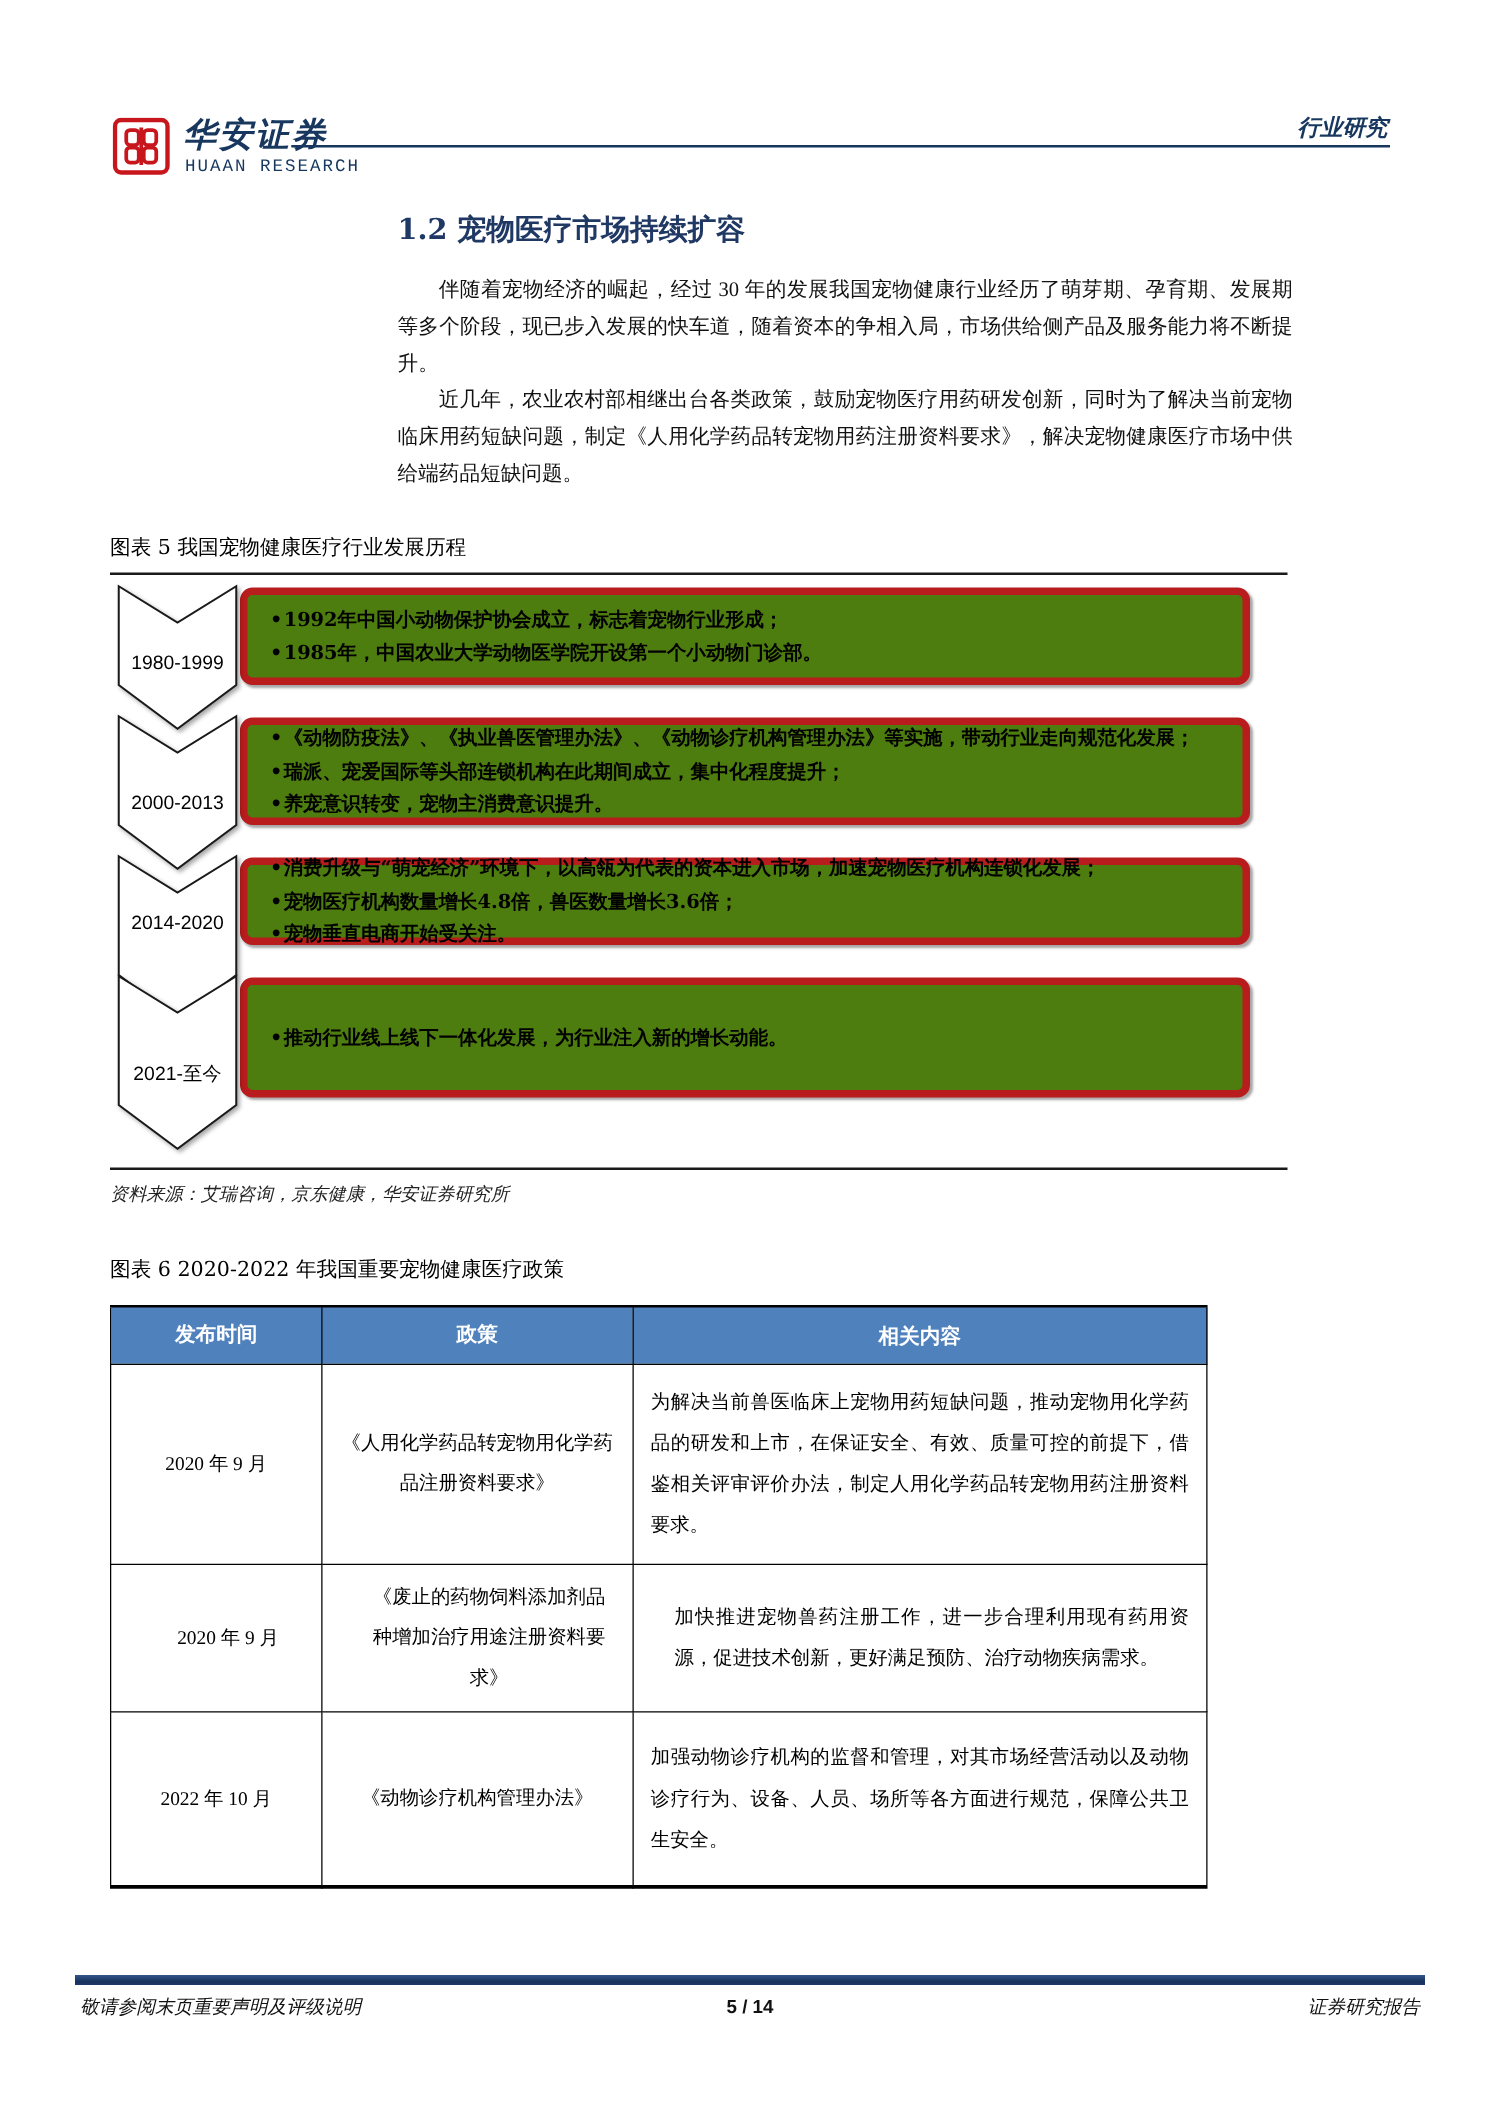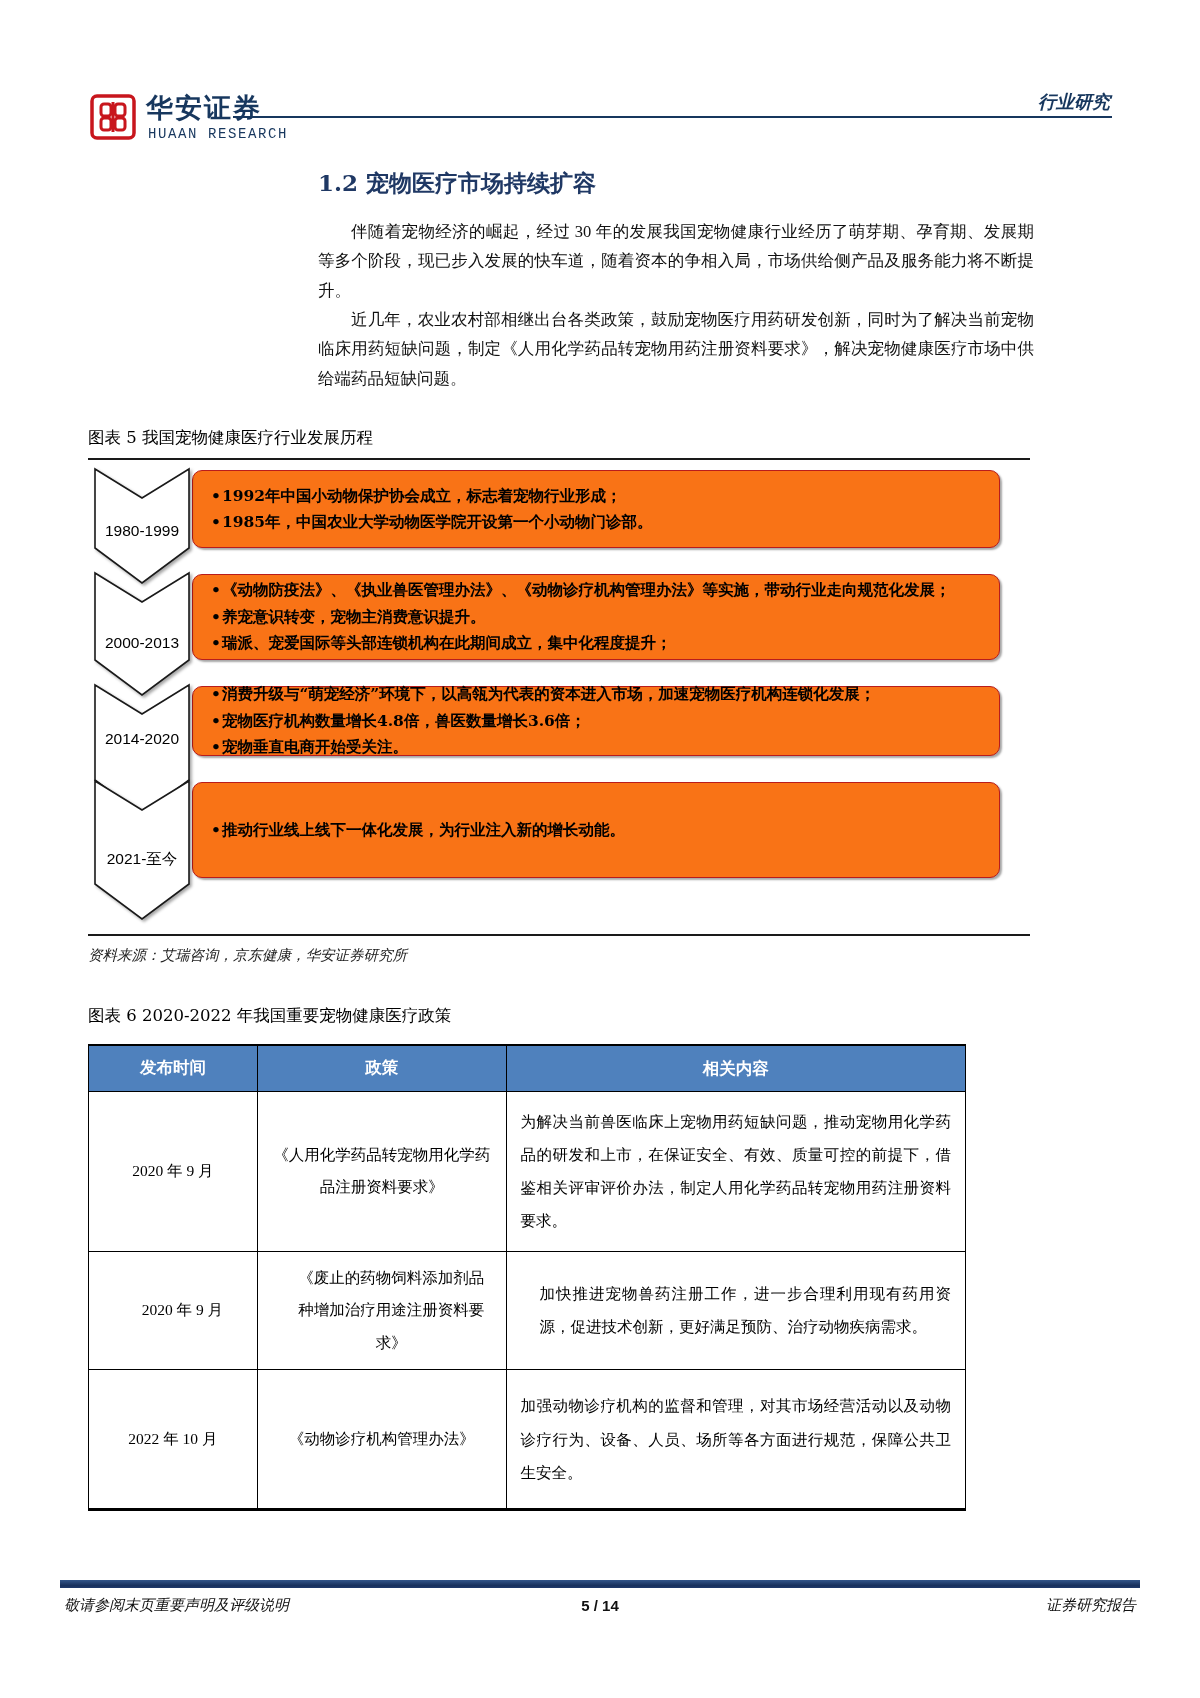--- a/index.html
+++ b/index.html
@@ -4,21 +4,21 @@
 <style>
   * { margin:0; padding:0; box-sizing:border-box; }
   html,body { background:#ffffff; }
   body { font-family:"Liberation Serif","DejaVu Serif",serif; color:#1a1a1a; }
   .page { position:relative; width:1200px; height:1698px; background:#ffffff; margin:0 auto; overflow:hidden; }
 
   
   .header { position:absolute; top:88px; left:88px; width:1024px; height:60px; }
   .seal { position:absolute; left:2px; top:6px; width:46px; height:46px; }
   .logo-cn { position:absolute; left:58px; top:2px; font-family:"DejaVu Serif","Liberation Serif",serif;
-             font-weight:bold; font-size:27px; color:#17375e; letter-spacing:2px; }
+             font-style:italic; font-weight:bold; font-size:27px; color:#17375e; letter-spacing:2px; }
   .logo-en { position:absolute; left:60px; top:38px; font-family:Liberation Mono, monospace;
              font-size:14px; color:#17375e; letter-spacing:1.6px; }
   .header-rule { position:absolute; left:145px; right:0; top:28px; height:2px; background:#17375e; }
   .report-category { position:absolute; right:2px; top:2px; font-weight:bold; font-size:18px; color:#17375e;
              font-family:"DejaVu Serif","Liberation Serif",serif; font-style:italic; }
 
   
   .main { position:absolute; top:168px; left:88px; width:1024px; }
   .section-block { margin-left:230px; width:716px; }
   .section-title { color:#1f3864; font-weight:bold; font-size:23px; margin-bottom:18px;
@@ -30,21 +30,21 @@
   .fig-title { font-weight:normal; font-size:16.5px; color:#000; padding-bottom:9px;
                font-family:"DejaVu Serif","Liberation Serif",serif; }
   .fig-top-rule { border-top:2.5px solid #1a1a1a; }
   .timeline { padding-top:10px; }
   .tl-row { position:relative; padding-left:104px; margin-bottom:26px; }
   .tl-chevron { position:absolute; left:6px; top:-2px; overflow:visible;
                 filter:drop-shadow(2px 2px 1.5px rgba(0,0,0,0.35)); }
   .tl-chevron polygon { fill:#ffffff; stroke:#1a1a1a; stroke-width:1.6; }
   .tl-period { position:absolute; left:6px; width:96px; bottom:8px; text-align:center;
                font-family:"Liberation Sans","DejaVu Sans",sans-serif; font-size:15.5px; color:#000; z-index:3; }
-  .tl-box { background:#f97316; border:1px solid #b91c1c; border-radius:10px;
+  .tl-box { background:#4d7c0f; border:6px solid #b91c1c; border-radius:10px;
             box-shadow:2px 2px 2px rgba(0,0,0,0.35);
             display:flex; flex-direction:column; justify-content:center;
             padding:8px 18px; width:808px; }
   .tl-bullet { font-size:15.5px; font-weight:bold; line-height:1.72; color:#000;
                font-family:"DejaVu Serif","Liberation Serif",serif; }
   .tl-bullet::before { content:"•"; margin-right:1px; }
   .h1 { height:78px; } .h2 { height:86px; } .h3 { height:70px; } .h4 { height:96px; }
   .tl-row.last { margin-bottom:56px; }
   .fig-source { border-top:2px solid #1a1a1a; padding-top:10px; font-size:14.5px; color:#222;
                 font-family:"DejaVu Serif","Liberation Serif",serif; font-style:italic; }
@@ -120,22 +120,22 @@
           </div>
         </div>
 
         <div class="tl-row">
           <svg class="tl-chevron" width="96" height="124" viewBox="0 0 96 124">
             <polygon points="1,1 48,30 95,1 95,88 48,123 1,88"></polygon>
           </svg>
           <div class="tl-period">2000-2013</div>
           <div class="tl-box h2">
             <div class="tl-bullet">《动物防疫法》、《执业兽医管理办法》、《动物诊疗机构管理办法》等实施，带动行业走向规范化发展；</div>
+            <div class="tl-bullet">瑞派、宠爱国际等头部连锁机构在此期间成立，集中化程度提升；</div>
             <div class="tl-bullet">养宠意识转变，宠物主消费意识提升。</div>
-            <div class="tl-bullet">瑞派、宠爱国际等头部连锁机构在此期间成立，集中化程度提升；</div>
           </div>
         </div>
 
         <div class="tl-row">
           <svg class="tl-chevron" width="96" height="132" viewBox="0 0 96 132">
             <polygon points="1,1 48,30 95,1 95,96 48,131 1,96"></polygon>
           </svg>
           <div class="tl-period">2014-2020</div>
           <div class="tl-box h3">
             <div class="tl-bullet">消费升级与“萌宠经济”环境下，以高瓴为代表的资本进入市场，加速宠物医疗机构连锁化发展；</div>

